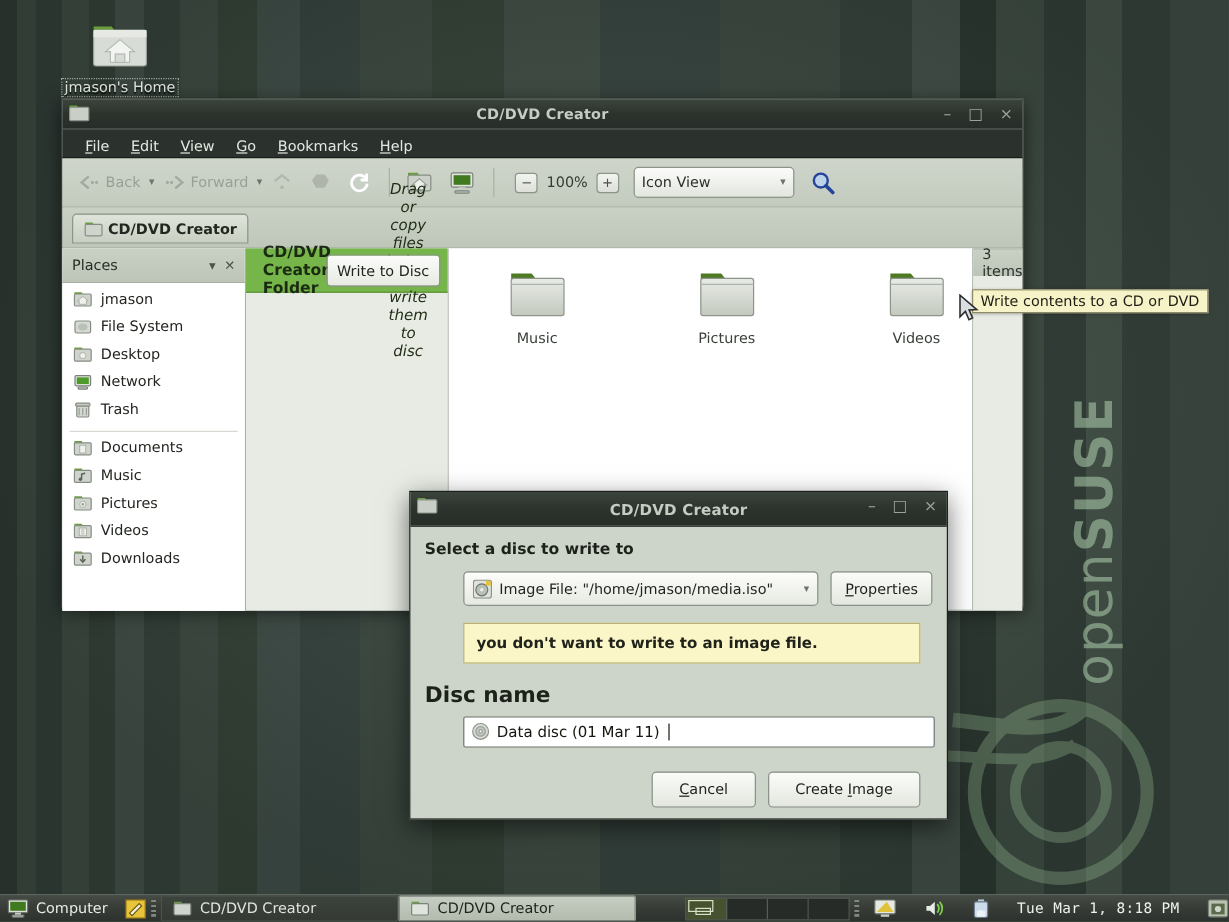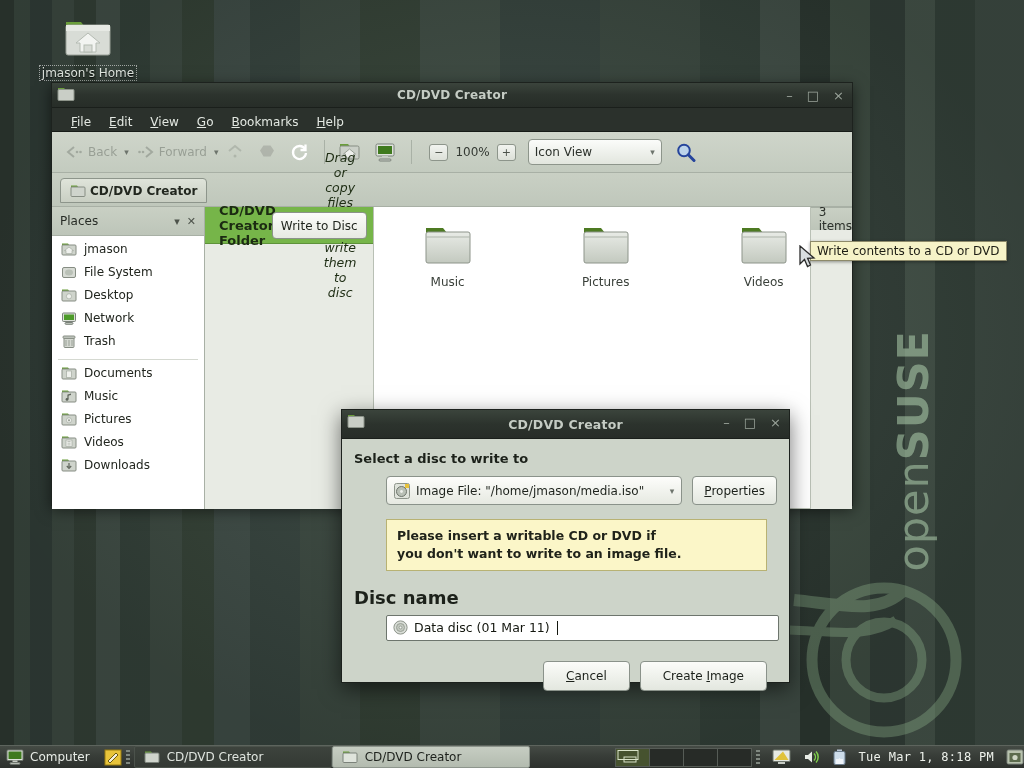--- a/index.html
+++ b/index.html
@@ -51,21 +51,21 @@
     font-size:43px;letter-spacing:1px;
     font-family:"DejaVu Sans","Liberation Sans",sans-serif;
   }
   #suse-wordmark b{font-weight:bold;}
   #suse-geeko{
     position:absolute;right:40px;top:560px;width:200px;height:190px;
     opacity:.30;
   }
   
   #home-icon{
-    position:absolute;left:38px;top:14px;width:100px;text-align:center;
+    position:absolute;left:50px;top:14px;width:100px;text-align:center;
   }
   #home-icon .lbl{
     display:inline-block;margin-top:2px;
     color:#dfe6df;font-size:12px;
     border:1px dotted rgba(255,255,255,.55);
     padding:0 2px;
     text-shadow:0 1px 1px rgba(0,0,0,.8);
   }
   
   #fm-window{
@@ -237,21 +237,21 @@
     background:linear-gradient(180deg,#3d433d,#343934);
   }
   .tbk-task.active{
     background:linear-gradient(180deg,#c6cdc2,#b3bbaf);
     color:#1d211c;border-color:#8d958c;
   }
   .pager{display:flex;height:17px;border:1px solid #565c56;margin-left:6px;}
   .pager div{width:33px;border-right:1px solid #565c56;background:#272b27;}
   .pager div:last-child{border-right:none;}
   .pager div.on{background:#46522f;position:relative;}
-  .tray{display:flex;align-items:center;gap:12px;margin-left:8px;}
+  .tray{display:flex;align-items:center;gap:23px;margin-left:8px;}
   .clock{color:#eef2ec;font-size:12px;font-family:"DejaVu Sans Mono","Liberation Mono",monospace;letter-spacing:.3px;}
 </style>
 </head>
 <body>
 
 <div id="desktop">
   <div id="wall-vignette"></div>
 
   <div id="suse-wordmark">
     <span>open</span><b>SUSE</b>
@@ -575,21 +575,20 @@
         </svg>
         <span class="txt">Image File: "/home/jmason/media.iso"</span>
         <span class="chev">▾</span>
       </div>
       <div class="dlg-btn">
         <span><u>P</u>roperties</span>
       </div>
     </div>
 
     <div class="warnbox">
-      <div>Please insert a writable CD or DVD if</div>
       <div>you don't want to write to an image file.</div>
     </div>
 
     <div class="dlg-h2">Disc name</div>
 
     <div class="dlg-input">
       <svg width="15" height="15" viewBox="0 0 15 15">
         <circle cx="7.5" cy="7.5" r="6.6" fill="#d9ddd7" stroke="#8d948a"></circle>
         <circle cx="7.5" cy="7.5" r="4" fill="#c3c9c0" stroke="#9aa197"></circle>
         <circle cx="7.5" cy="7.5" r="1.4" fill="#f2f4f1" stroke="#9aa197"></circle>

